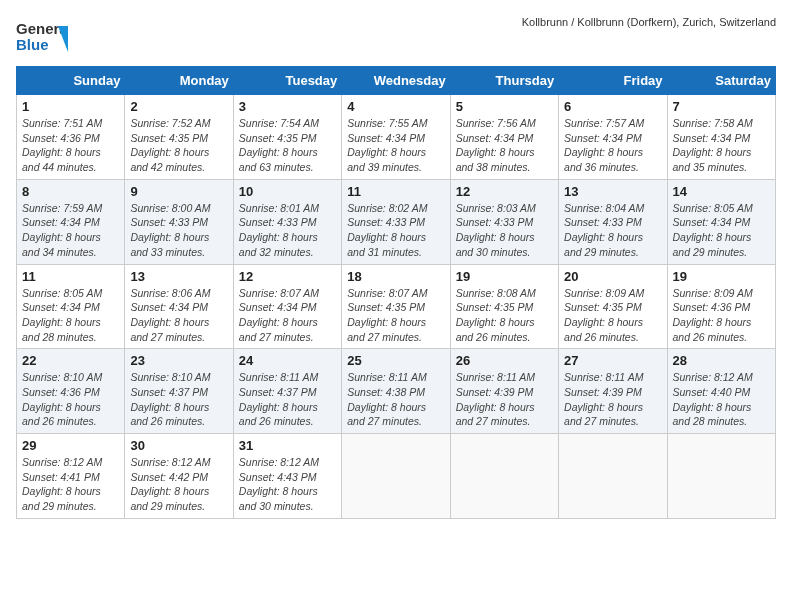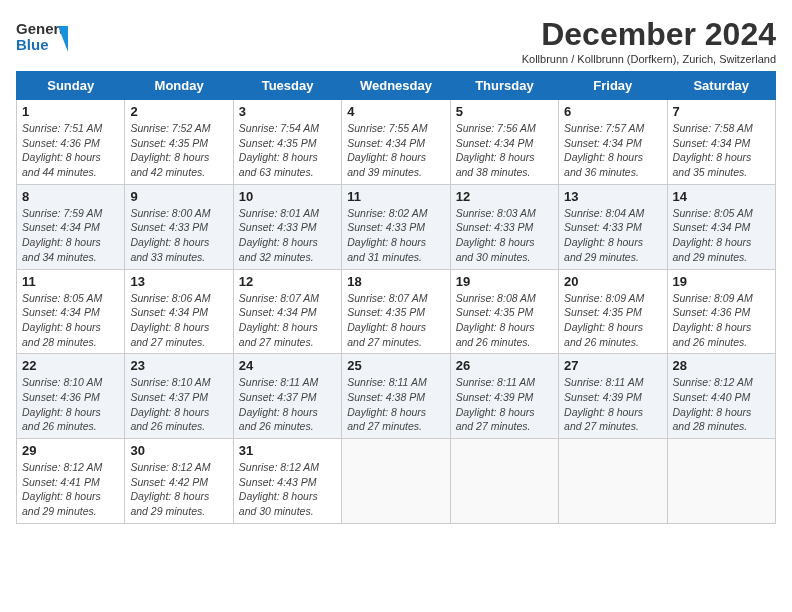--- a/index.html
+++ b/index.html
@@ -36,21 +36,21 @@
     .calendar {
       width: 100%;
       border-collapse: collapse;
       margin-top: 6px;
       font-size: 11px;
     }
     .calendar th {
       background: #1a6fba;
       color: #fff;
       padding: 6px 4px;
-      text-align: center;
+      text-align: right;
       font-size: 13px;
       font-weight: bold;
       border: 1px solid #1a6fba;
     }
     .calendar td {
       border: 1px solid #ccc;
       vertical-align: top;
       padding: 4px 5px;
       width: calc(100% / 7);
       min-height: 80px;
@@ -83,21 +83,20 @@
   <div class="logo">
     <div style="position:relative; width:52px; height:44px;">
       <svg width="52" height="44" viewBox="0 0 52 44">
         <text x="0" y="18" font-size="15" font-weight="bold" fill="#333" font-family="Arial">General</text>
         <text x="0" y="34" font-size="15" font-weight="bold" fill="#1a6fba" font-family="Arial">Blue</text>
         <polygon points="42,10 52,10 52,36" fill="#1a90d9"></polygon>
       </svg>
     </div>
   </div>
   <div class="title-block">
-    <div class="main-title">December 2024</div>
     <div class="subtitle">Kollbrunn / Kollbrunn (Dorfkern), Zurich, Switzerland</div>
   </div>
 </div>
 
 <table class="calendar">
   <thead>
     <tr>
       <th>Sunday</th>
       <th>Monday</th>
       <th>Tuesday</th>

